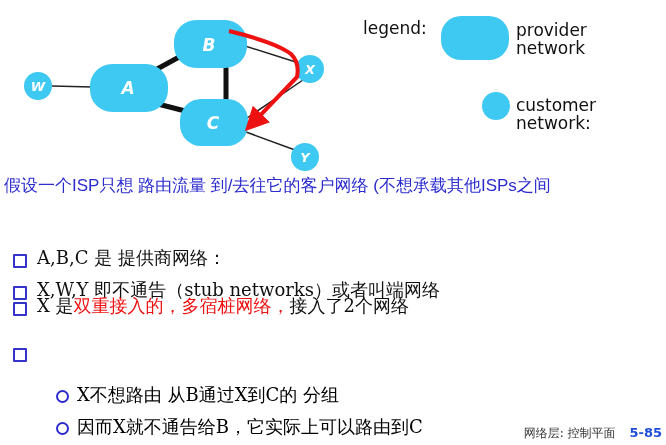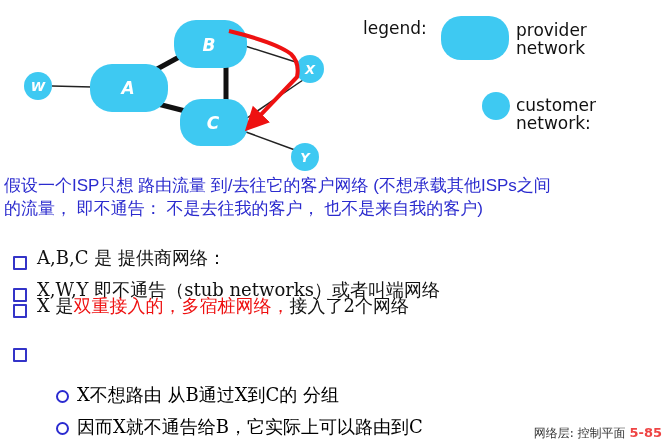--- a/index.html
+++ b/index.html
@@ -17,21 +17,21 @@
     font-family:"DejaVu Sans", sans-serif;fill:#111111;font-size:17px;
   }
   
   .intro{
     position:absolute;left:4px;top:174px;width:660px;
     color:#2b2bce;font-size:17px;line-height:23px;
     font-family:Liberation Sans, sans-serif;
   }
   
   .bullet{
-    position:absolute;left:13px;display:flex;align-items:flex-end;
+    position:absolute;left:13px;display:flex;align-items:center;
     font-size:18px;line-height:24px;color:#111111;white-space:nowrap;
   }
   .bullet .sq{
     flex:0 0 auto;width:10px;height:10px;margin:6px 10px 0 0;
     border:2px solid #3434c8;background:#ffffff;border-radius:1px;
   }
   .subbullet{
     position:absolute;left:56px;display:flex;align-items:flex-start;
     font-size:18px;line-height:24px;color:#000000;white-space:nowrap;
   }
@@ -39,21 +39,21 @@
     flex:0 0 auto;width:9px;height:9px;margin:7px 8px 0 0;
     border:2.5px solid #2b2bd0;border-radius:50%;background:#ffffff;
   }
   .red-seg{color:#ee1111;}
   
   .footer{
     position:absolute;right:4px;bottom:3px;
     font-size:12px;color:#333333;font-family:"DejaVu Serif", serif;
     white-space:nowrap;
   }
-  .footer .page{font-family:"DejaVu Sans", sans-serif;font-weight:bold;font-size:13px;color:#ef4444;}
+  .footer .page{font-family:"DejaVu Sans", sans-serif;font-weight:bold;font-size:13px;color:#1d4ed8;margin-left:10px;}
 </style>
 </head>
 <body>
 
 <svg id="diagram-svg" width="666" height="172" viewBox="0 0 666 172">
   <defs>
     <marker id="redArrow" markerWidth="7" markerHeight="7" refX="4.5" refY="3" orient="auto">
       <path d="M0,0 L6,3 L0,6 z" fill="#ee1111"></path>
     </marker>
   </defs>
@@ -88,21 +88,20 @@
   <rect x="441" y="16" width="68" height="44" rx="20" fill="#3ec9f2"></rect>
   <text class="legend-text" x="516" y="36">provider</text>
   <text class="legend-text" x="516" y="54">network</text>
   <circle cx="496" cy="106" r="14" fill="#3ec9f2"></circle>
   <text class="legend-text" x="516" y="111">customer</text>
   <text class="legend-text" x="516" y="129">network:</text>
 </svg>
 
 <div class="intro">
   <div>假设一个ISP只想 路由流量 到/去往它的客户网络 (不想承载其他ISPs之间</div>
-  <div>的流量， 即不通告： 不是去往我的客户， 也不是来自我的客户)</div>
 </div>
 
 <div class="bullet" style="top:246px">
   <span class="sq"></span>
   <span>A,B,C 是 提供商网络：</span>
 </div>
 
 <div class="bullet" style="top:278px">
   <span class="sq"></span>
   <span>X,W,Y 即不通告（stub networks）或者叫端网络</span>

